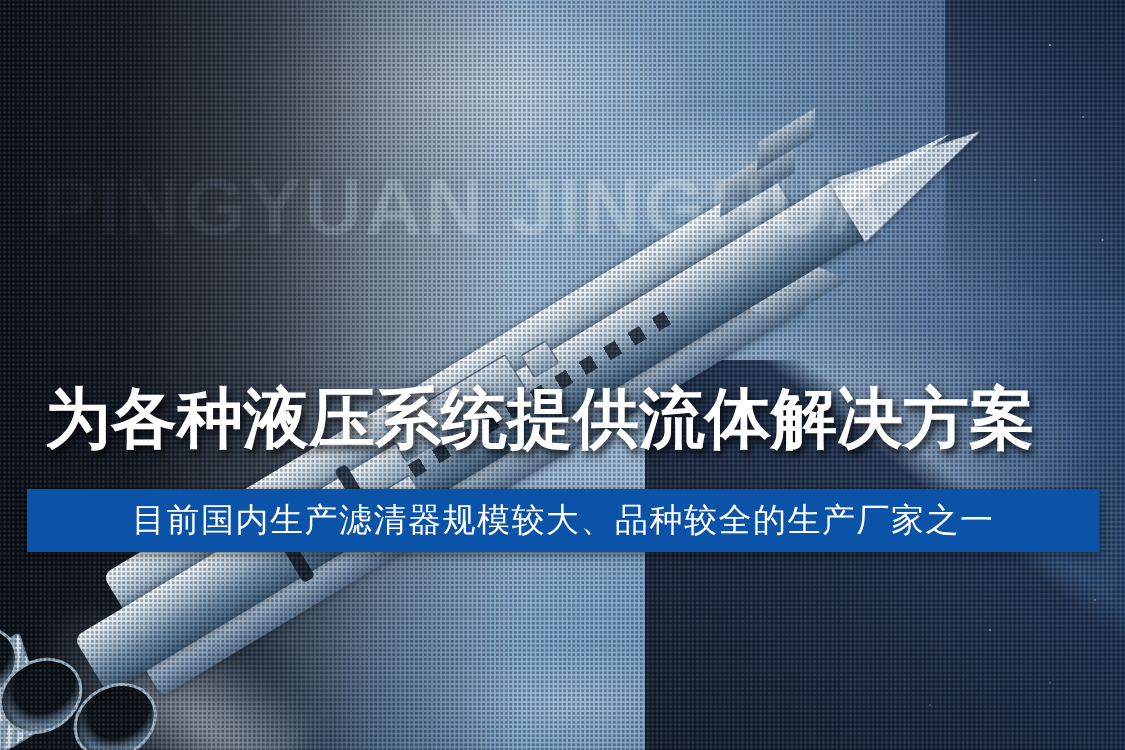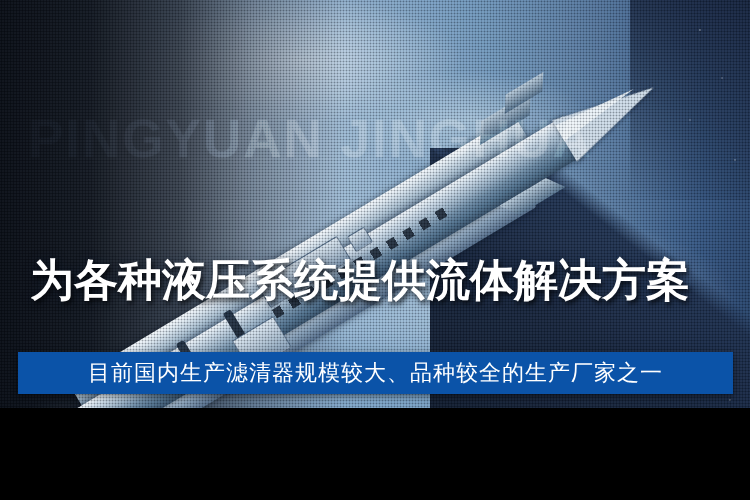--- a/index.html
+++ b/index.html
@@ -1,20 +1,20 @@
 <!DOCTYPE html>
 <html><head>
 <meta charset="utf-8">
 <style>
   html,body{margin:0;padding:0;background:#000;}
   body{font-family:"Liberation Sans","DejaVu Sans",sans-serif;}
 
   .banner{
     position:relative;
-    width:750px;height:408px;
+    width:750px;height:500px;
     overflow:hidden;
     background:#0f172a;
   }
 
   
   .bg-base{
     position:absolute;inset:0;
     background:
       
       radial-gradient(circle at 92% 8%, rgba(30,48,80,.85) 0%, rgba(10,16,28,0) 55%),
@@ -246,21 +246,21 @@
     text-shadow:2px 3px 5px rgba(0,0,0,.7), 0 0 12px rgba(10,24,48,.45);
     white-space:nowrap;
   }
 
   .blue-bar{
     position:absolute;
     left:18px;top:326px;
     width:715px;height:42px;
     background:#0b53a8;
     box-shadow:0 2px 7px rgba(0,0,0,.45);
-    display:flex;align-items:center;justify-content:center;margin-top:26px;
+    display:flex;align-items:center;justify-content:center;
   }
   .blue-bar-text{
     color:#ffffff;
     font-size:22px;
     letter-spacing:1px;
     line-height:1;
     white-space:nowrap;
   }
 </style>
 </head>

